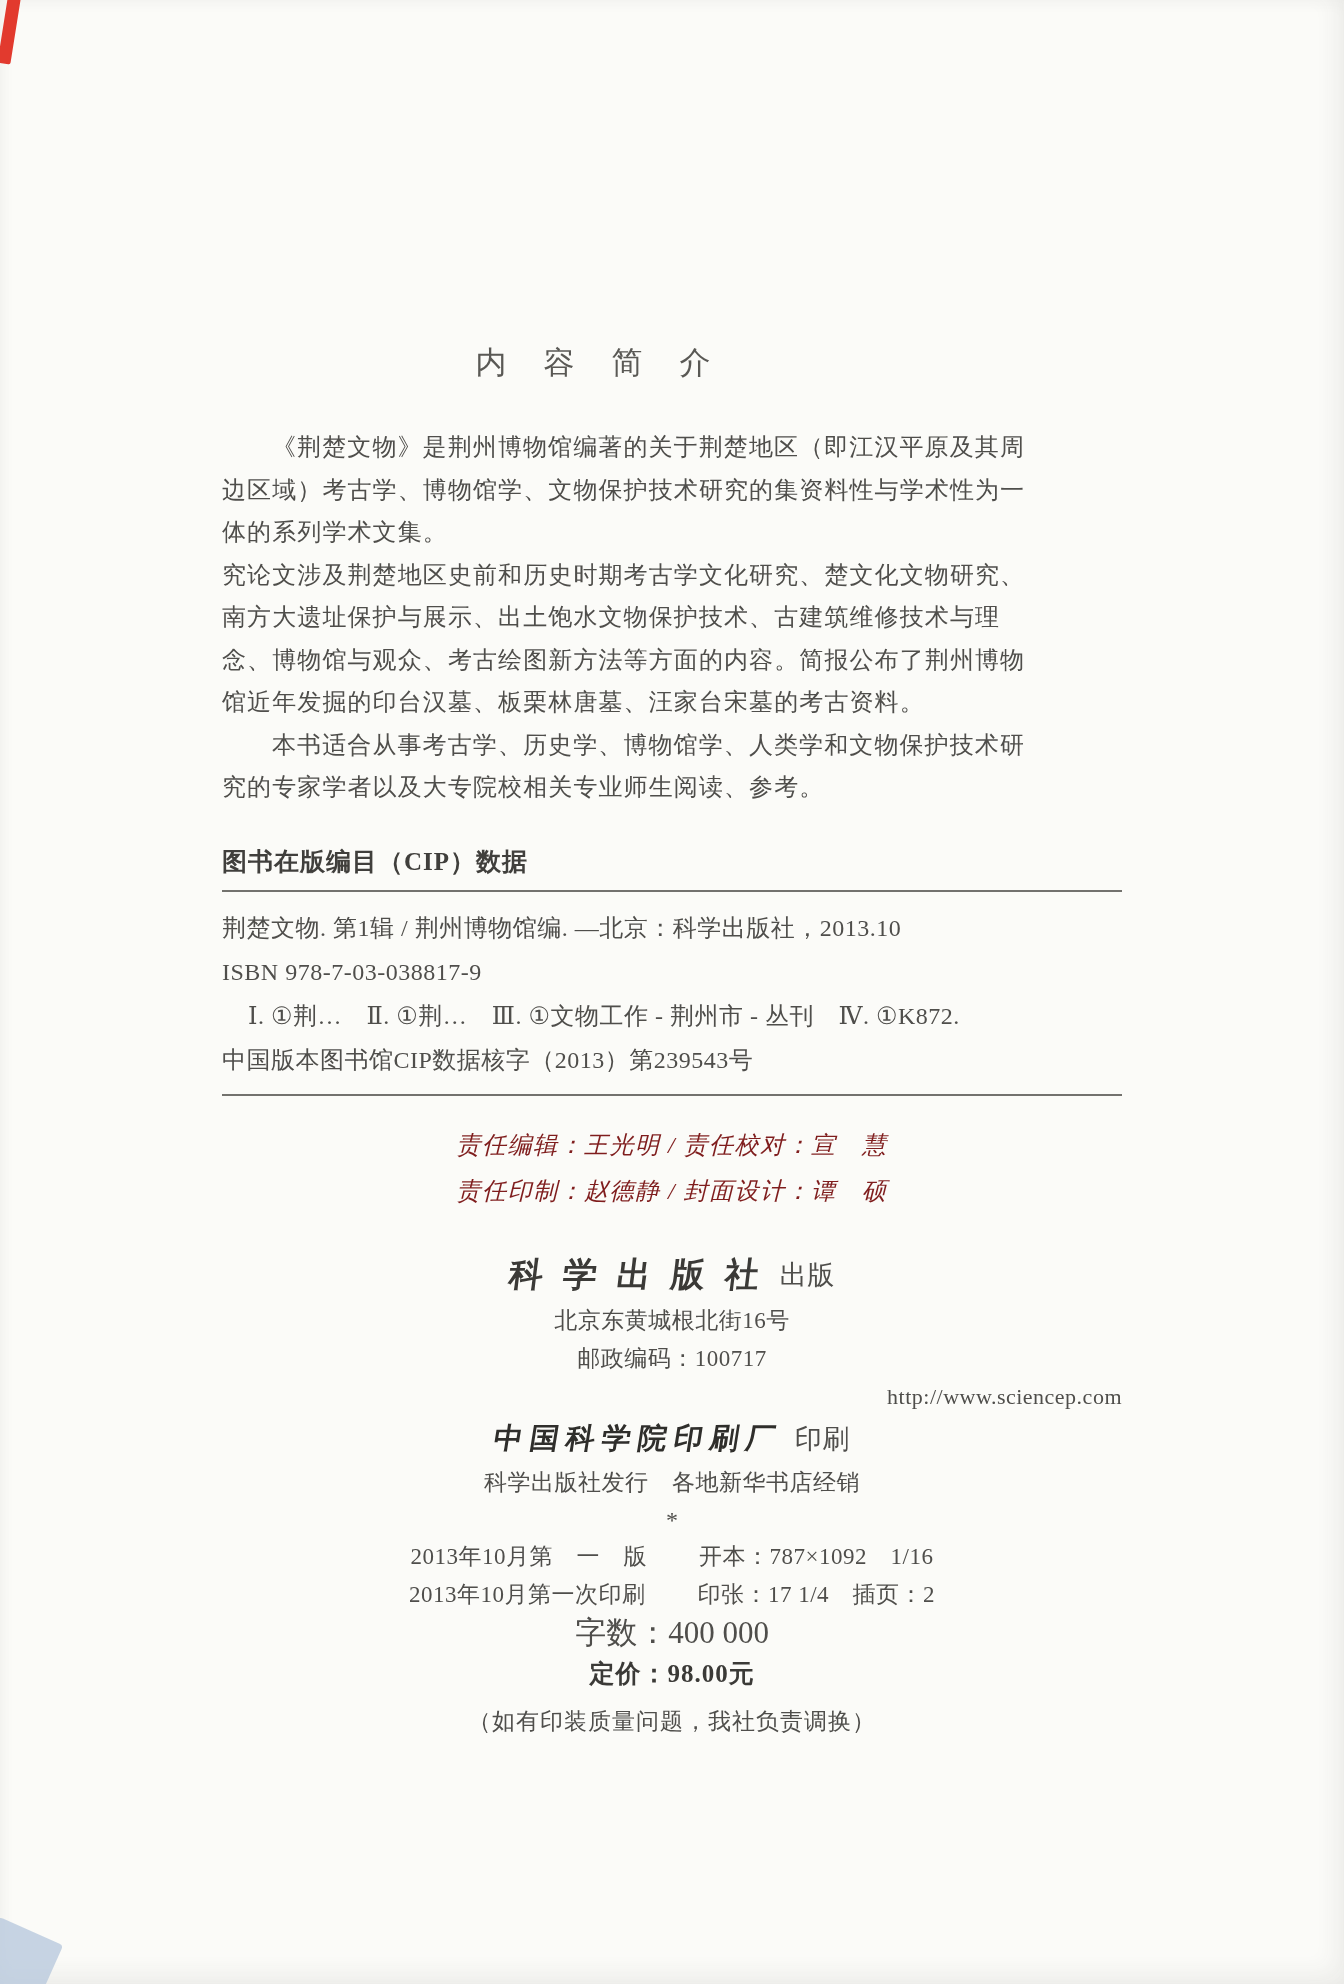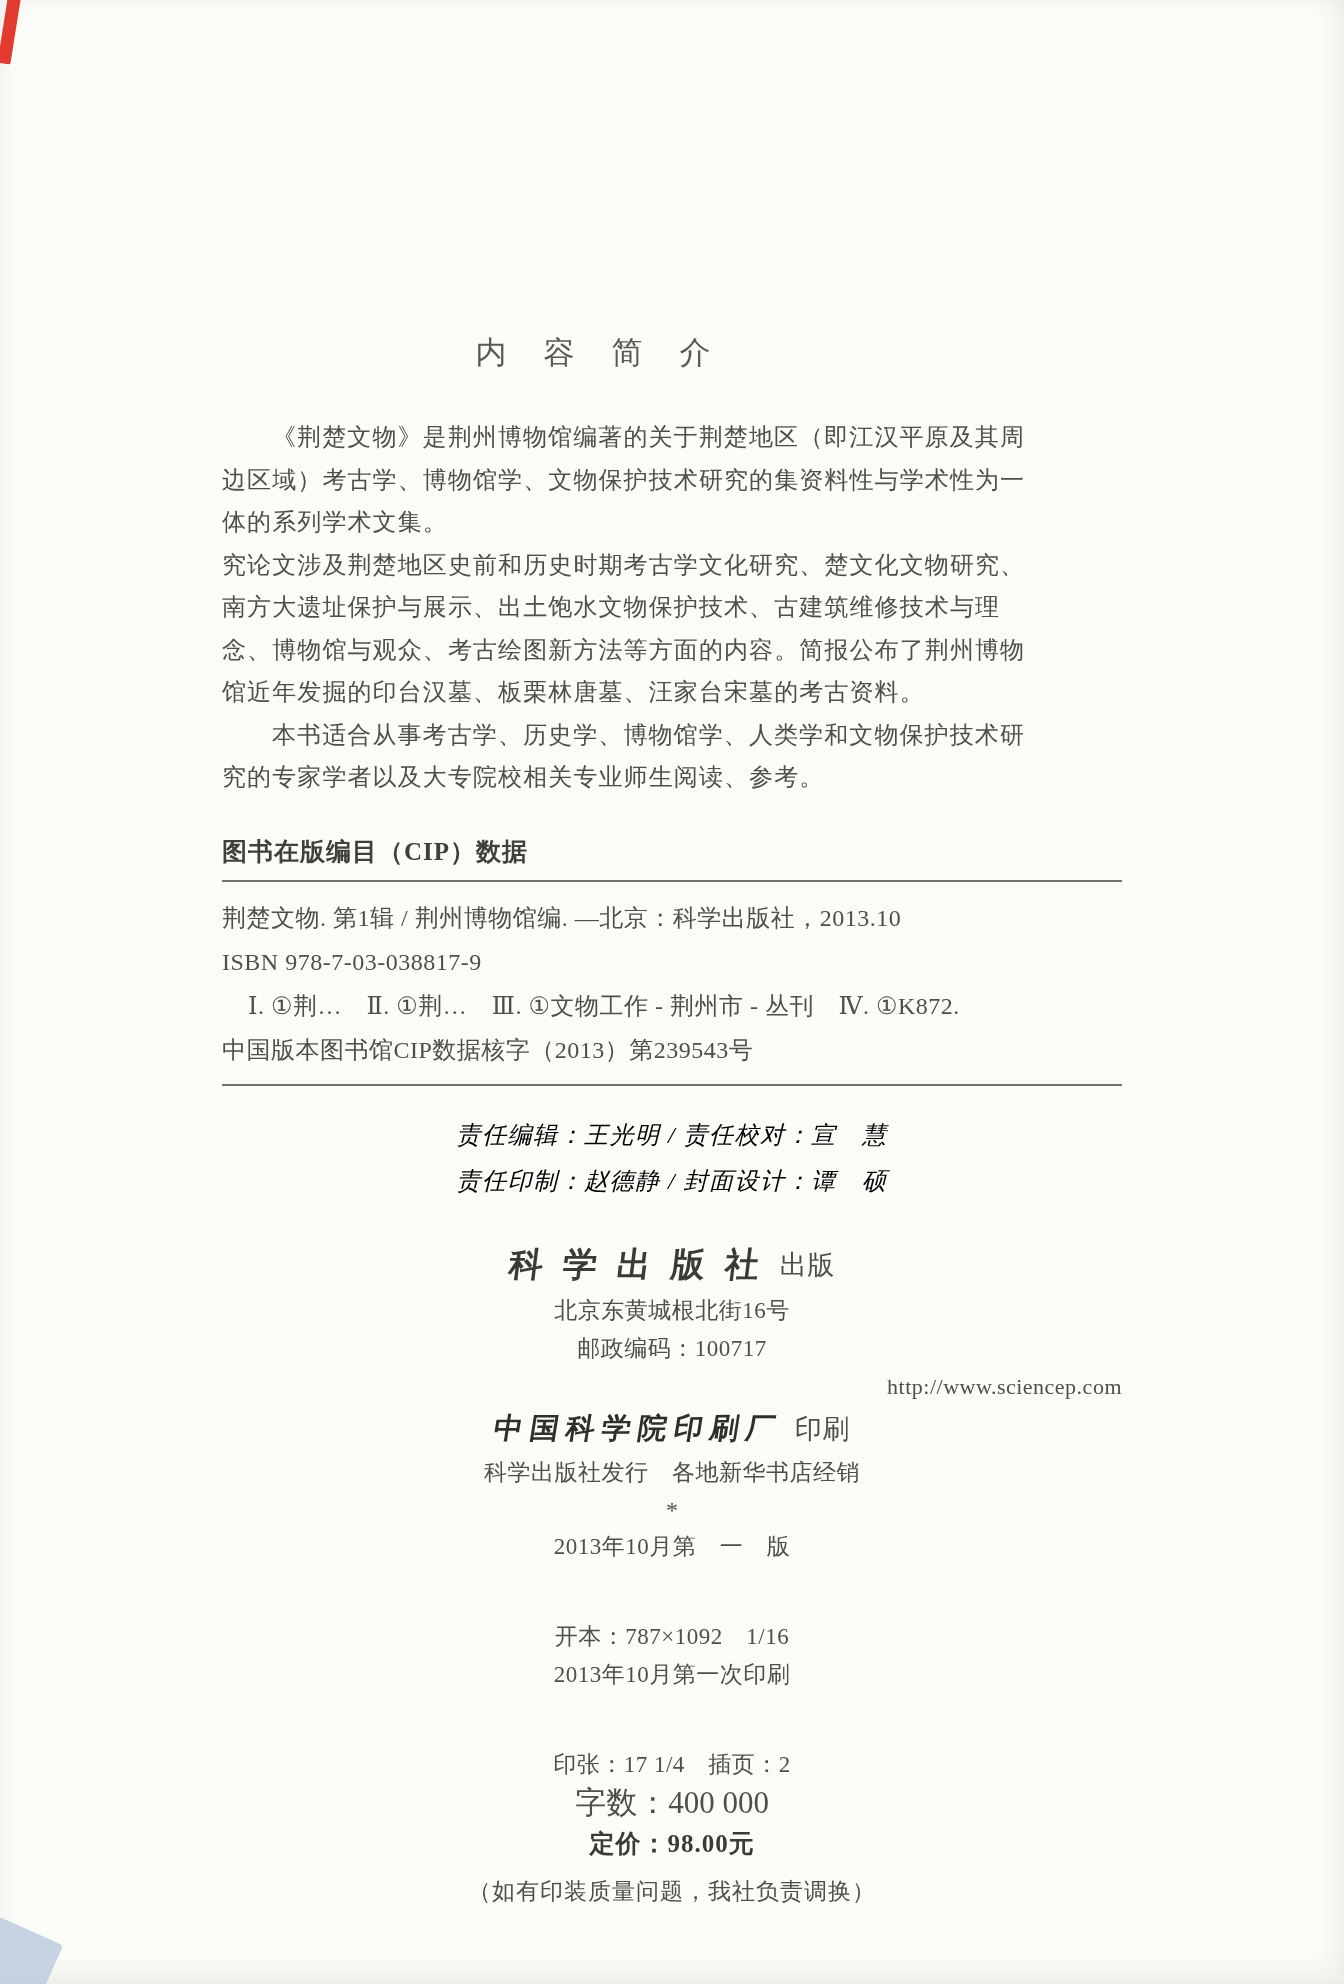--- a/index.html
+++ b/index.html
@@ -19,21 +19,21 @@
   .artifact-red{
     position:absolute;left:3px;top:-8px;width:13px;height:72px;
     transform:rotate(9deg);
     border-radius:2px;
   }
   .artifact-blue{
     position:absolute;left:-18px;top:1928px;width:70px;height:70px;
     transform:rotate(24deg);
     opacity:.8;border-radius:4px;
   }
-  .content{position:absolute;left:222px;top:332px;width:745px;}
+  .content{position:absolute;left:222px;top:342px;width:745px;}
   .title{
     font-size:31px;font-weight:400;color:#5a5955;
     text-align:center;letter-spacing:3px;
     margin:0 0 42px 0;
   }
   .intro .line{
     font-size:24px;line-height:42.5px;letter-spacing:1.1px;
     white-space:nowrap;
   }
   .indent{text-indent:50px;}
@@ -41,38 +41,38 @@
   .cip-header{
     font-size:25px;font-weight:bold;color:#403f3c;
     letter-spacing:1px;margin:0 0 12px 0;
   }
   .rule{width:900px;height:2px;background:#73726e;}
   .cip-lines{margin:14px 0 12px 0;}
   .cip-lines .line{
     font-size:24px;line-height:44px;letter-spacing:.5px;white-space:nowrap;
   }
   .c-indent{text-indent:26px;}
-  .credits{width:900px;text-align:center;margin-top:26px;font-style:italic;color:#000000;}
+  .credits{width:900px;text-align:center;margin-top:26px;font-style:italic;color:#7f1d1d;}
   .credits .line{font-size:24px;line-height:46px;letter-spacing:1.5px;}
   .pub{width:900px;text-align:center;margin-top:36px;}
   .pub-line{font-size:23px;line-height:38px;letter-spacing:.5px;}
   .logo-line{line-height:50px;}
   .callig{
     display:inline-block;font-weight:bold;font-size:34px;color:#3b3a37;
     letter-spacing:20px;transform:skewX(-7deg);vertical-align:-2px;margin-right:-6px;
   }
   .logo-suffix{font-size:27px;}
   .printer-line{line-height:46px;}
   .printer-callig{
     display:inline-block;font-weight:bold;font-size:29px;color:#2f2e2b;
     letter-spacing:7px;transform:skewX(-9deg);margin-right:6px;
   }
   .website{font-size:22px;line-height:37px;letter-spacing:.5px;text-align:right;}
   .star{font-size:24px;line-height:36px;}
-  .edrow{display:flex;justify-content:center;gap:52px;font-size:23px;line-height:38px;letter-spacing:.5px;flex-direction:column;}
+  .edrow{display:flex;justify-content:center;gap:52px;font-size:23px;line-height:38px;letter-spacing:.5px;}
   .word-count{font-size:31px;line-height:38px;}
   .price{font-weight:bold;font-size:25px;line-height:40px;color:#3b3a37;margin-top:2px;letter-spacing:1px;}
   .notice{font-size:23px;line-height:40px;margin-top:8px;letter-spacing:1px;}
 </style>
 </head>
 <body>
 
 <div class="page-shade"></div>
 <div class="artifact-red" style="background: rgb(226, 58, 46);"></div>
 <div class="artifact-blue" style="background: rgb(185, 201, 221);"></div>

